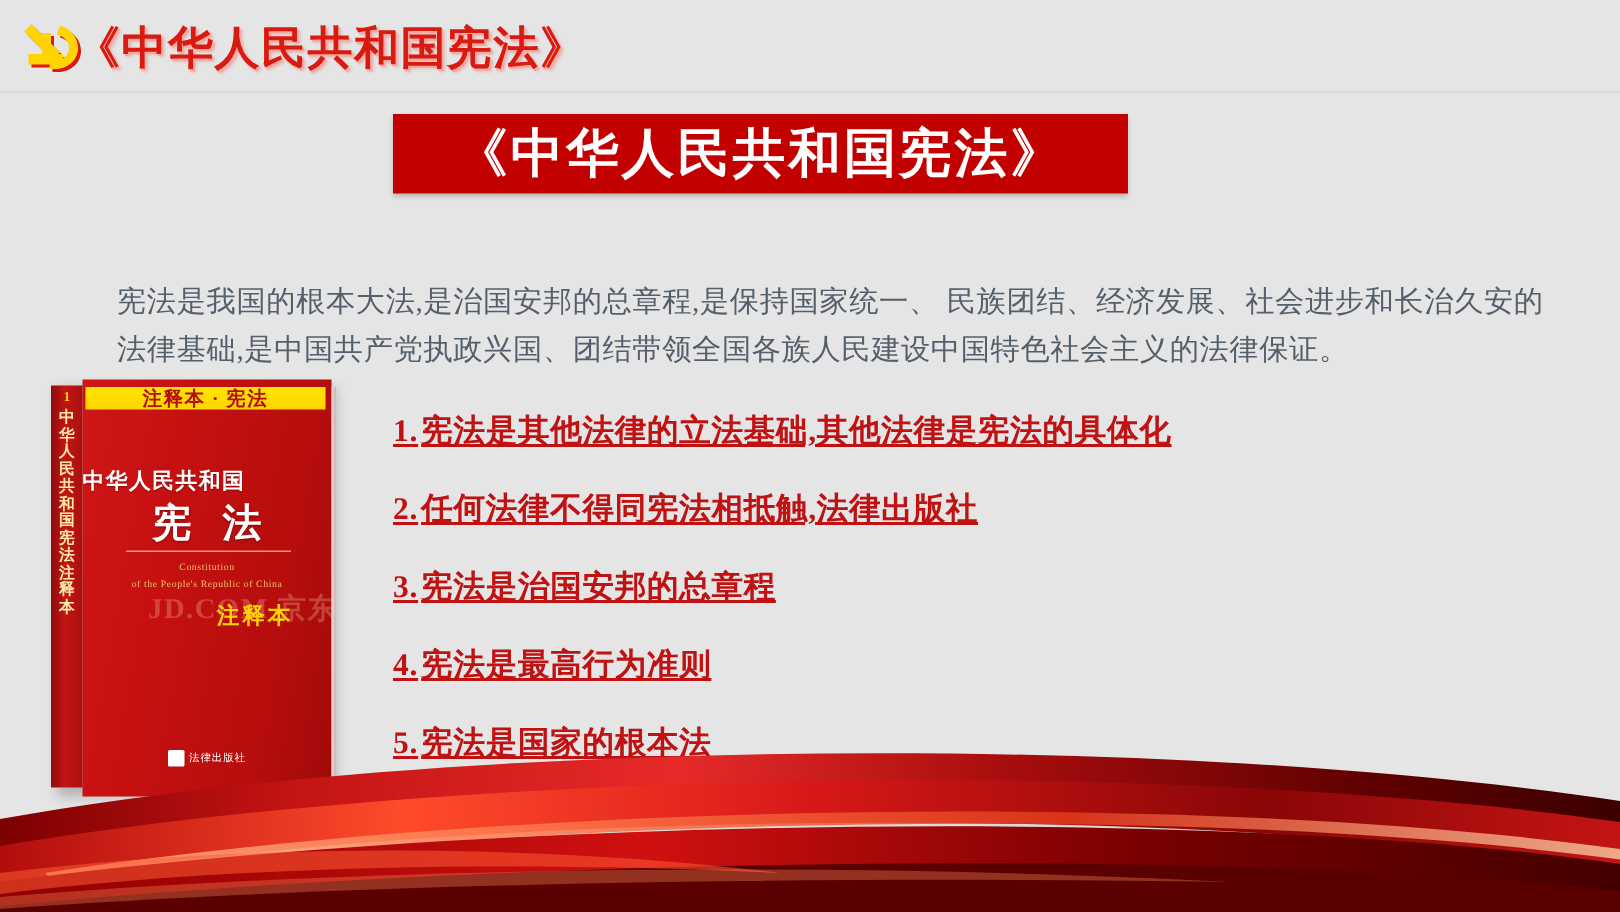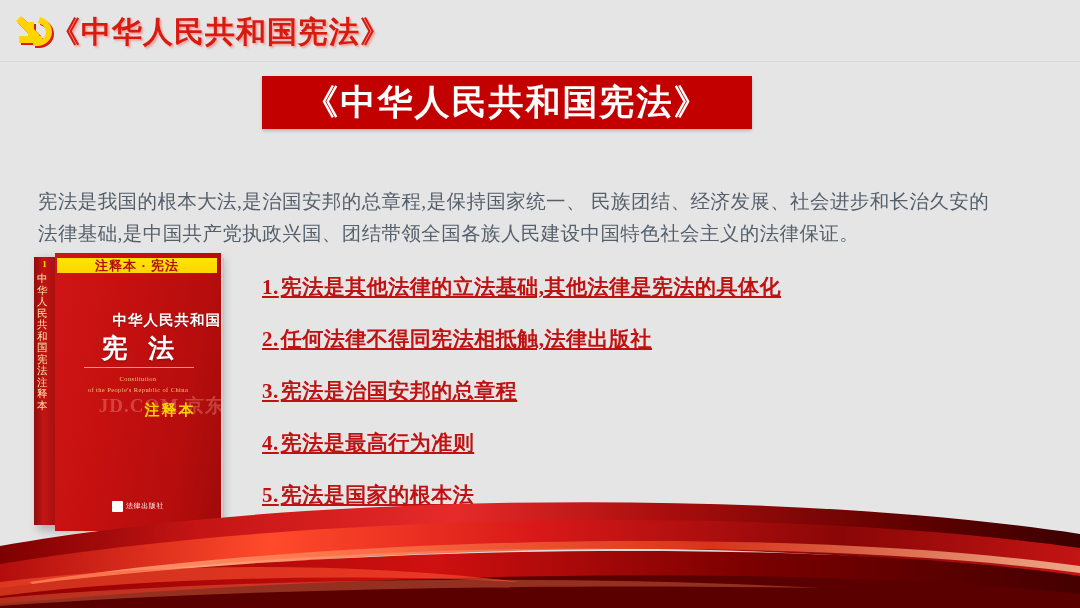--- a/index.html
+++ b/index.html
@@ -82,21 +82,21 @@
   
   #body-paragraph {
     position: absolute;
     left: 38px; top: 186px;
     width: 1010px;
     font-size: 19.5px;
     line-height: 32px;
     color: #555f6b;
     letter-spacing: .4px;
   }
-  #body-paragraph div { white-space: nowrap; }
+  #body-paragraph div { white-space: nowrap; margin-left: 40px; }
 
   
   #book {
     position: absolute;
     left: 34px; top: 253px;
     width: 190px; height: 278px;
   }
   .book-shadow {
     position: absolute;
     left: 4px; top: 6px;
@@ -119,22 +119,22 @@
     font-size: 9px;
     font-weight: bold;
   }
   .book-spine-text {
     position: absolute;
     left: 3px; top: 16px;
     width: 15px;
     color: #ffe9a8;
     font-size: 10.5px;
     line-height: 11.5px;
-    text-align: left;
-    font-weight: normal;
+    text-align: center;
+    font-weight: bold;
     word-break: break-all;
   }
   .book-front {
     position: absolute;
     left: 21px; top: 0;
     width: 166px; height: 278px;
     background: linear-gradient(100deg,#cf1616 0%,#c61010 35%,#b60d0d 75%,#a00a0a 100%);
   }
   .book-band {
     position: absolute;
@@ -148,21 +148,21 @@
   .book-band-text {
     color: #b30e0e;
     font-size: 13px;
     font-weight: bold;
     letter-spacing: 1px;
   }
   .book-title-cn {
     position: absolute;
     left: 0; top: 58px;
     width: 166px;
-    text-align: right;
+    text-align: left;
     color: #ffffff;
     font-size: 14.5px;
     font-weight: bold;
     letter-spacing: 1px;
     text-shadow: 0 1px 1px rgba(0,0,0,.3);
   }
   .book-title-big {
     position: absolute;
     left: 0; top: 78px;
     width: 166px;

